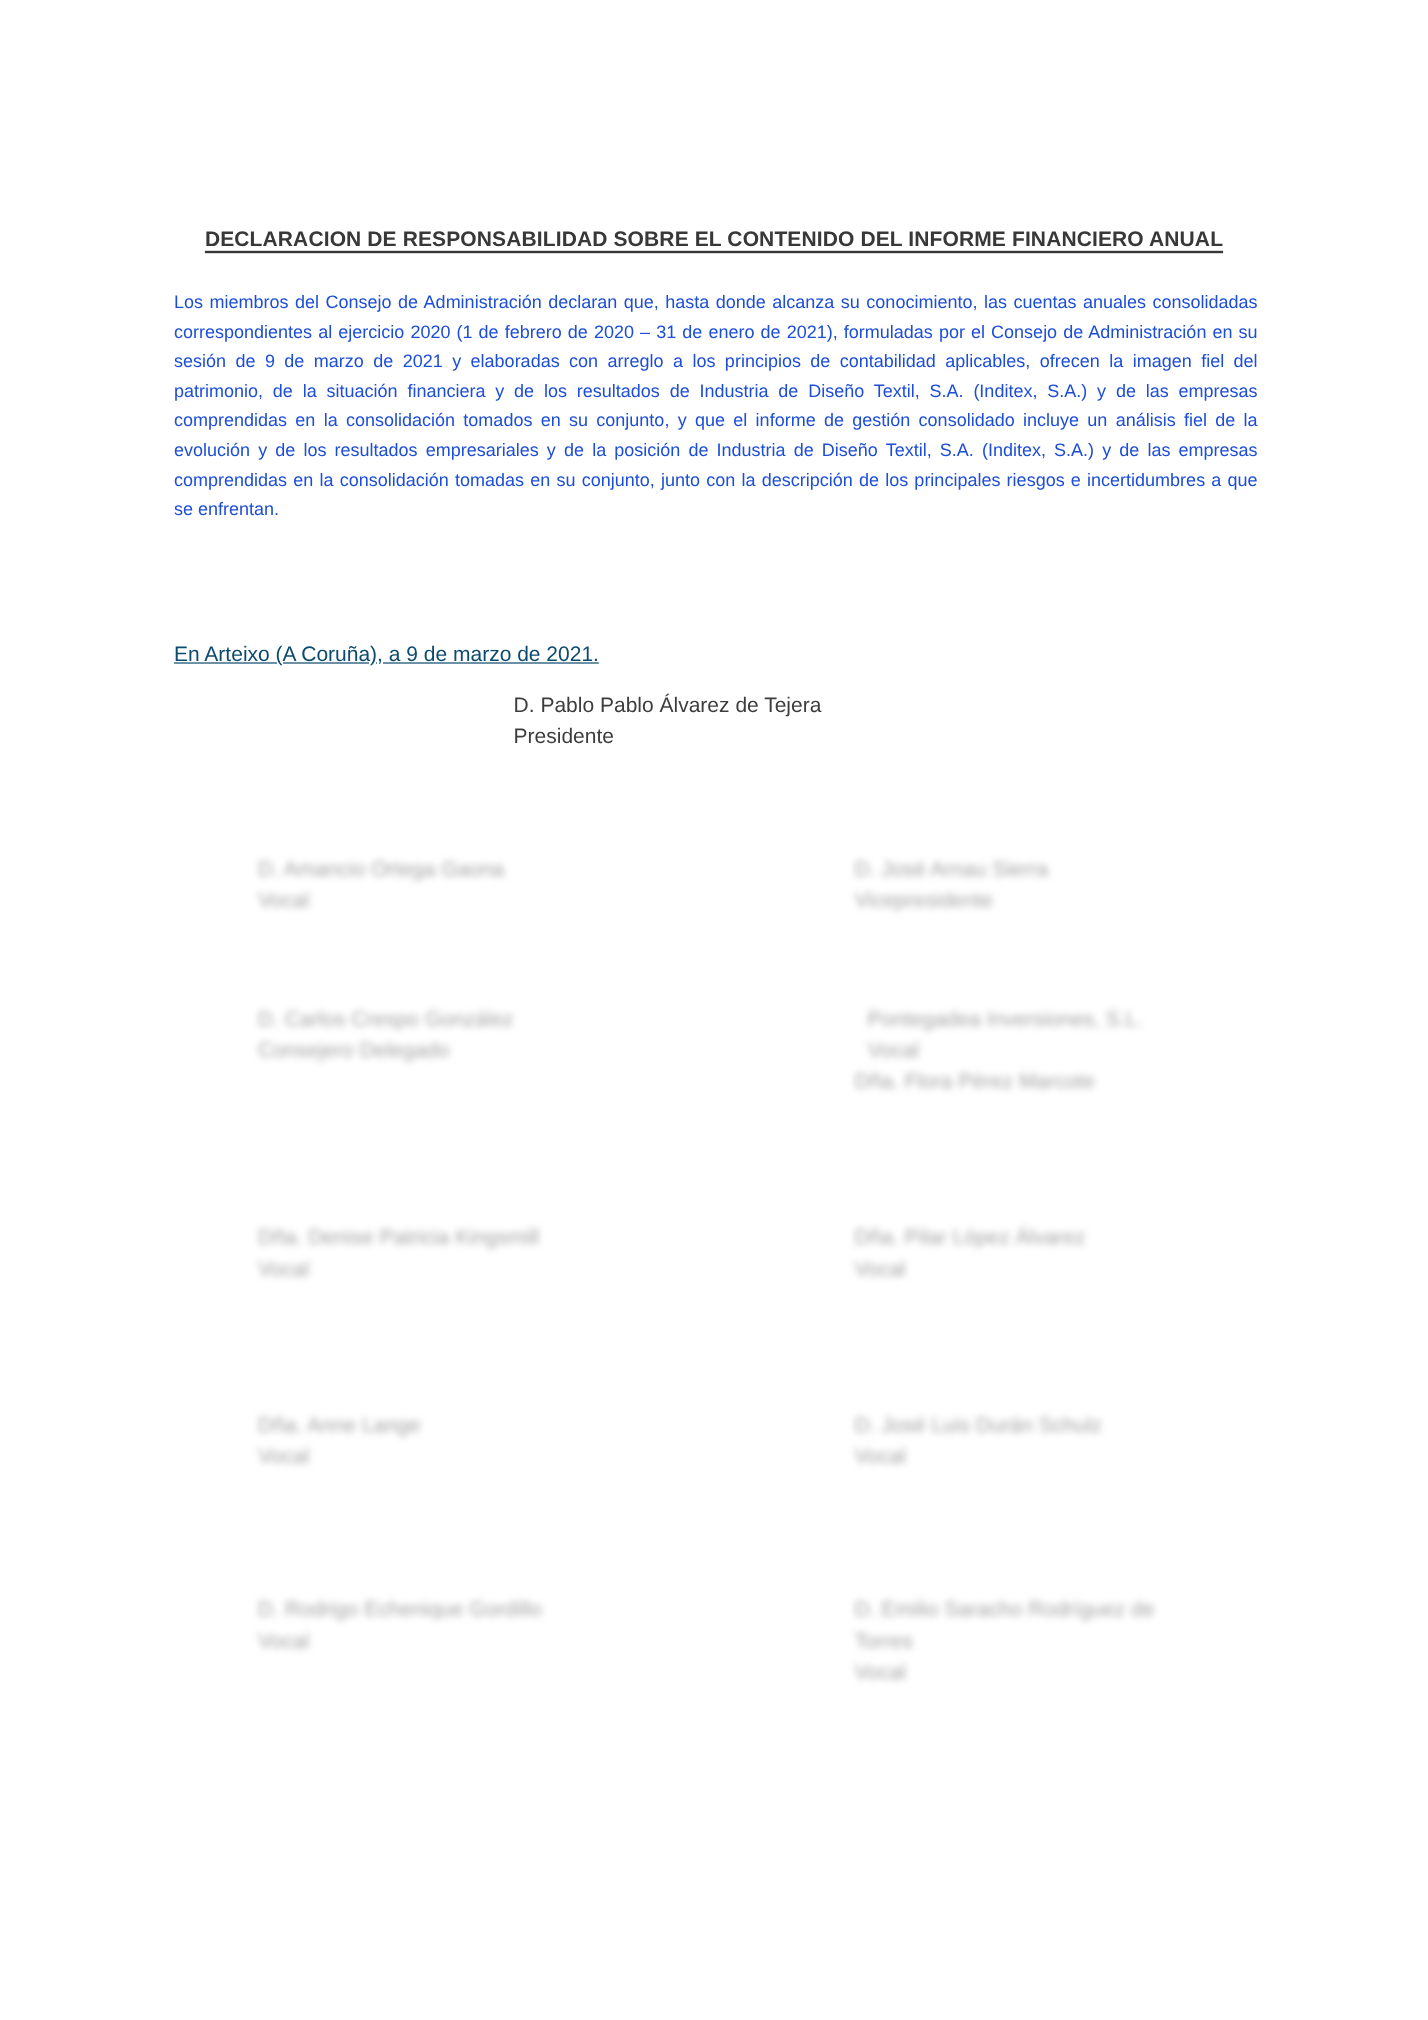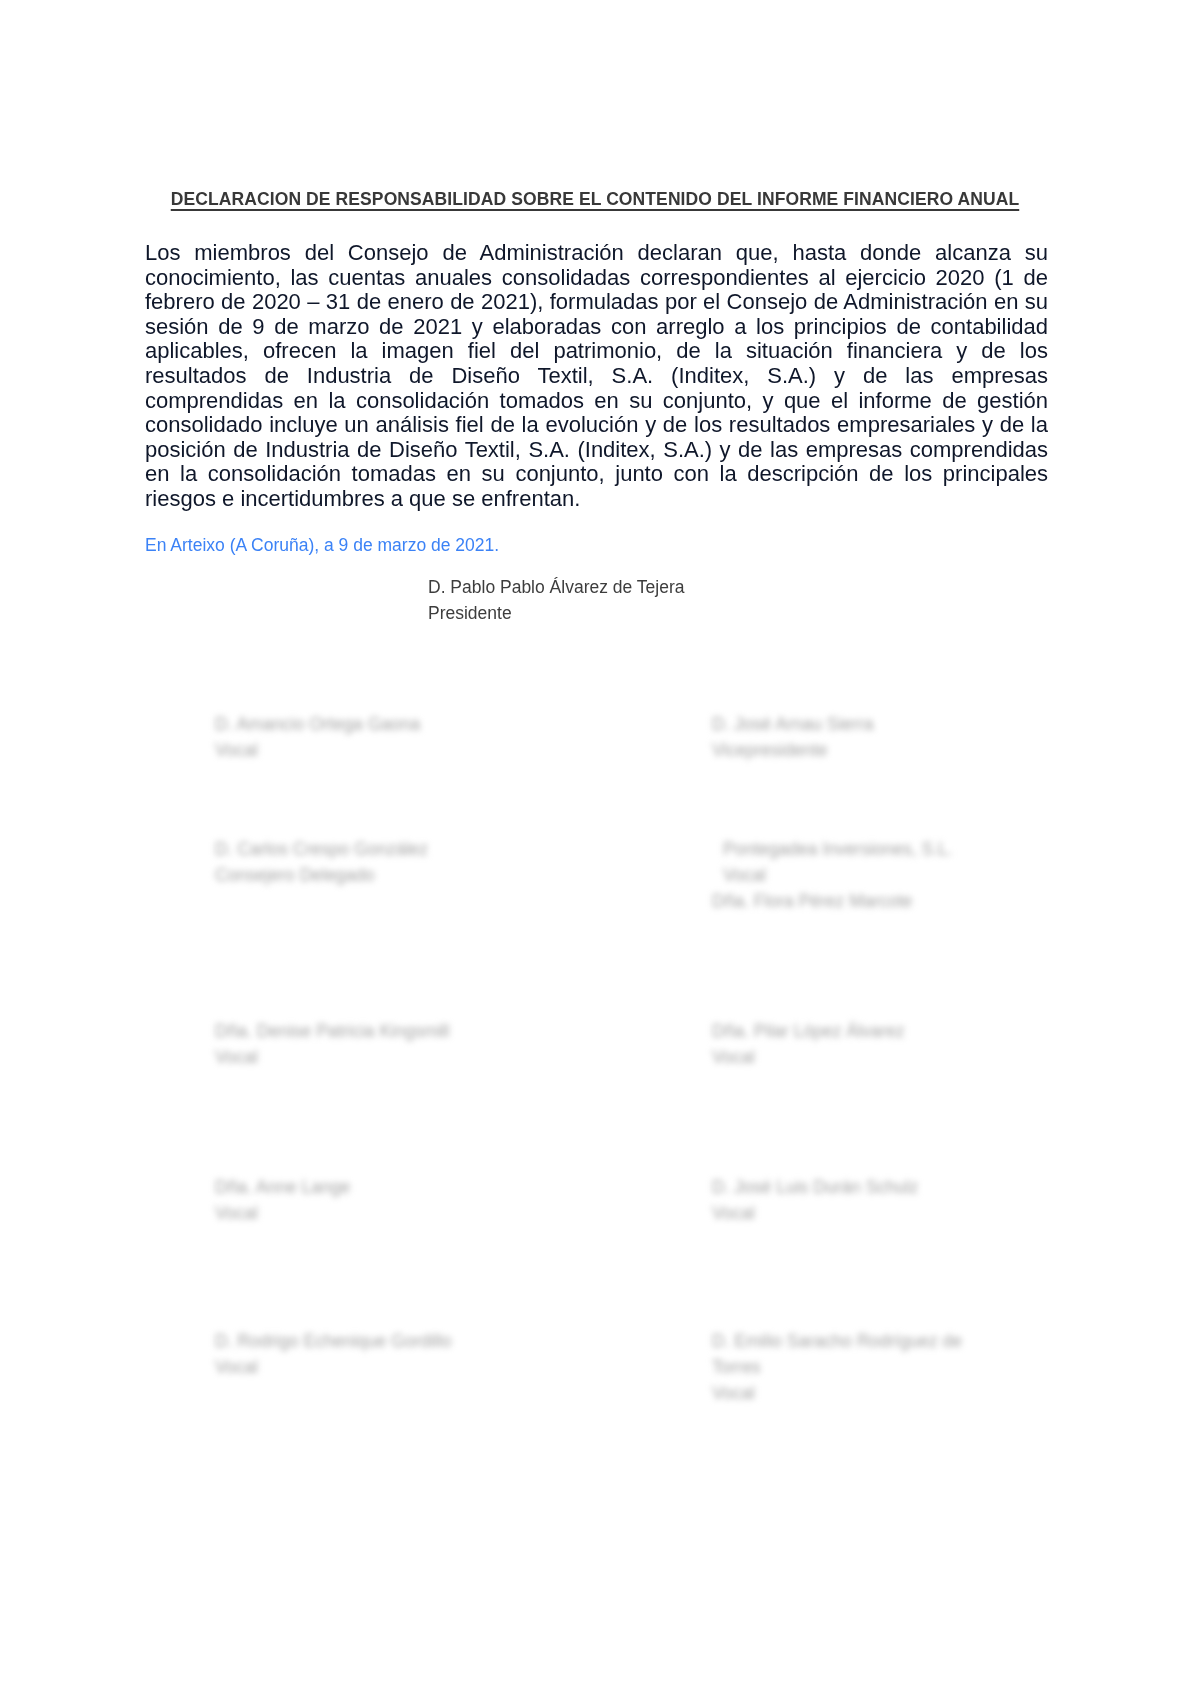--- a/index.html
+++ b/index.html
@@ -30,33 +30,34 @@
   .doc-title span {
     text-decoration: underline;
     text-decoration-thickness: 1.5px;
     text-underline-offset: 4px;
   }
   .body-paragraph {
     position: absolute;
     top: 241px;
     left: 145px;
     width: 903px;
-    font-size: 22px;
+    font-size: 15px;
     line-height: 24.6px;
     text-align: justify;
-    color: #0f172a;
+    color: #1d4ed8;
   }
   .date-line {
     position: absolute;
     top: 533px;
     left: 145px;
     width: 903px;
     font-size: 17.5px;
     line-height: 25px;
-    color: #3b82f6;
+    color: #0c4a6e;
+    text-decoration: underline;
   }
   .president-block {
     position: absolute;
     top: 575px;
     left: 428px;
     font-size: 17.5px;
     line-height: 25.5px;
     color: #3d3d3d;
   }
   .sig-row {

